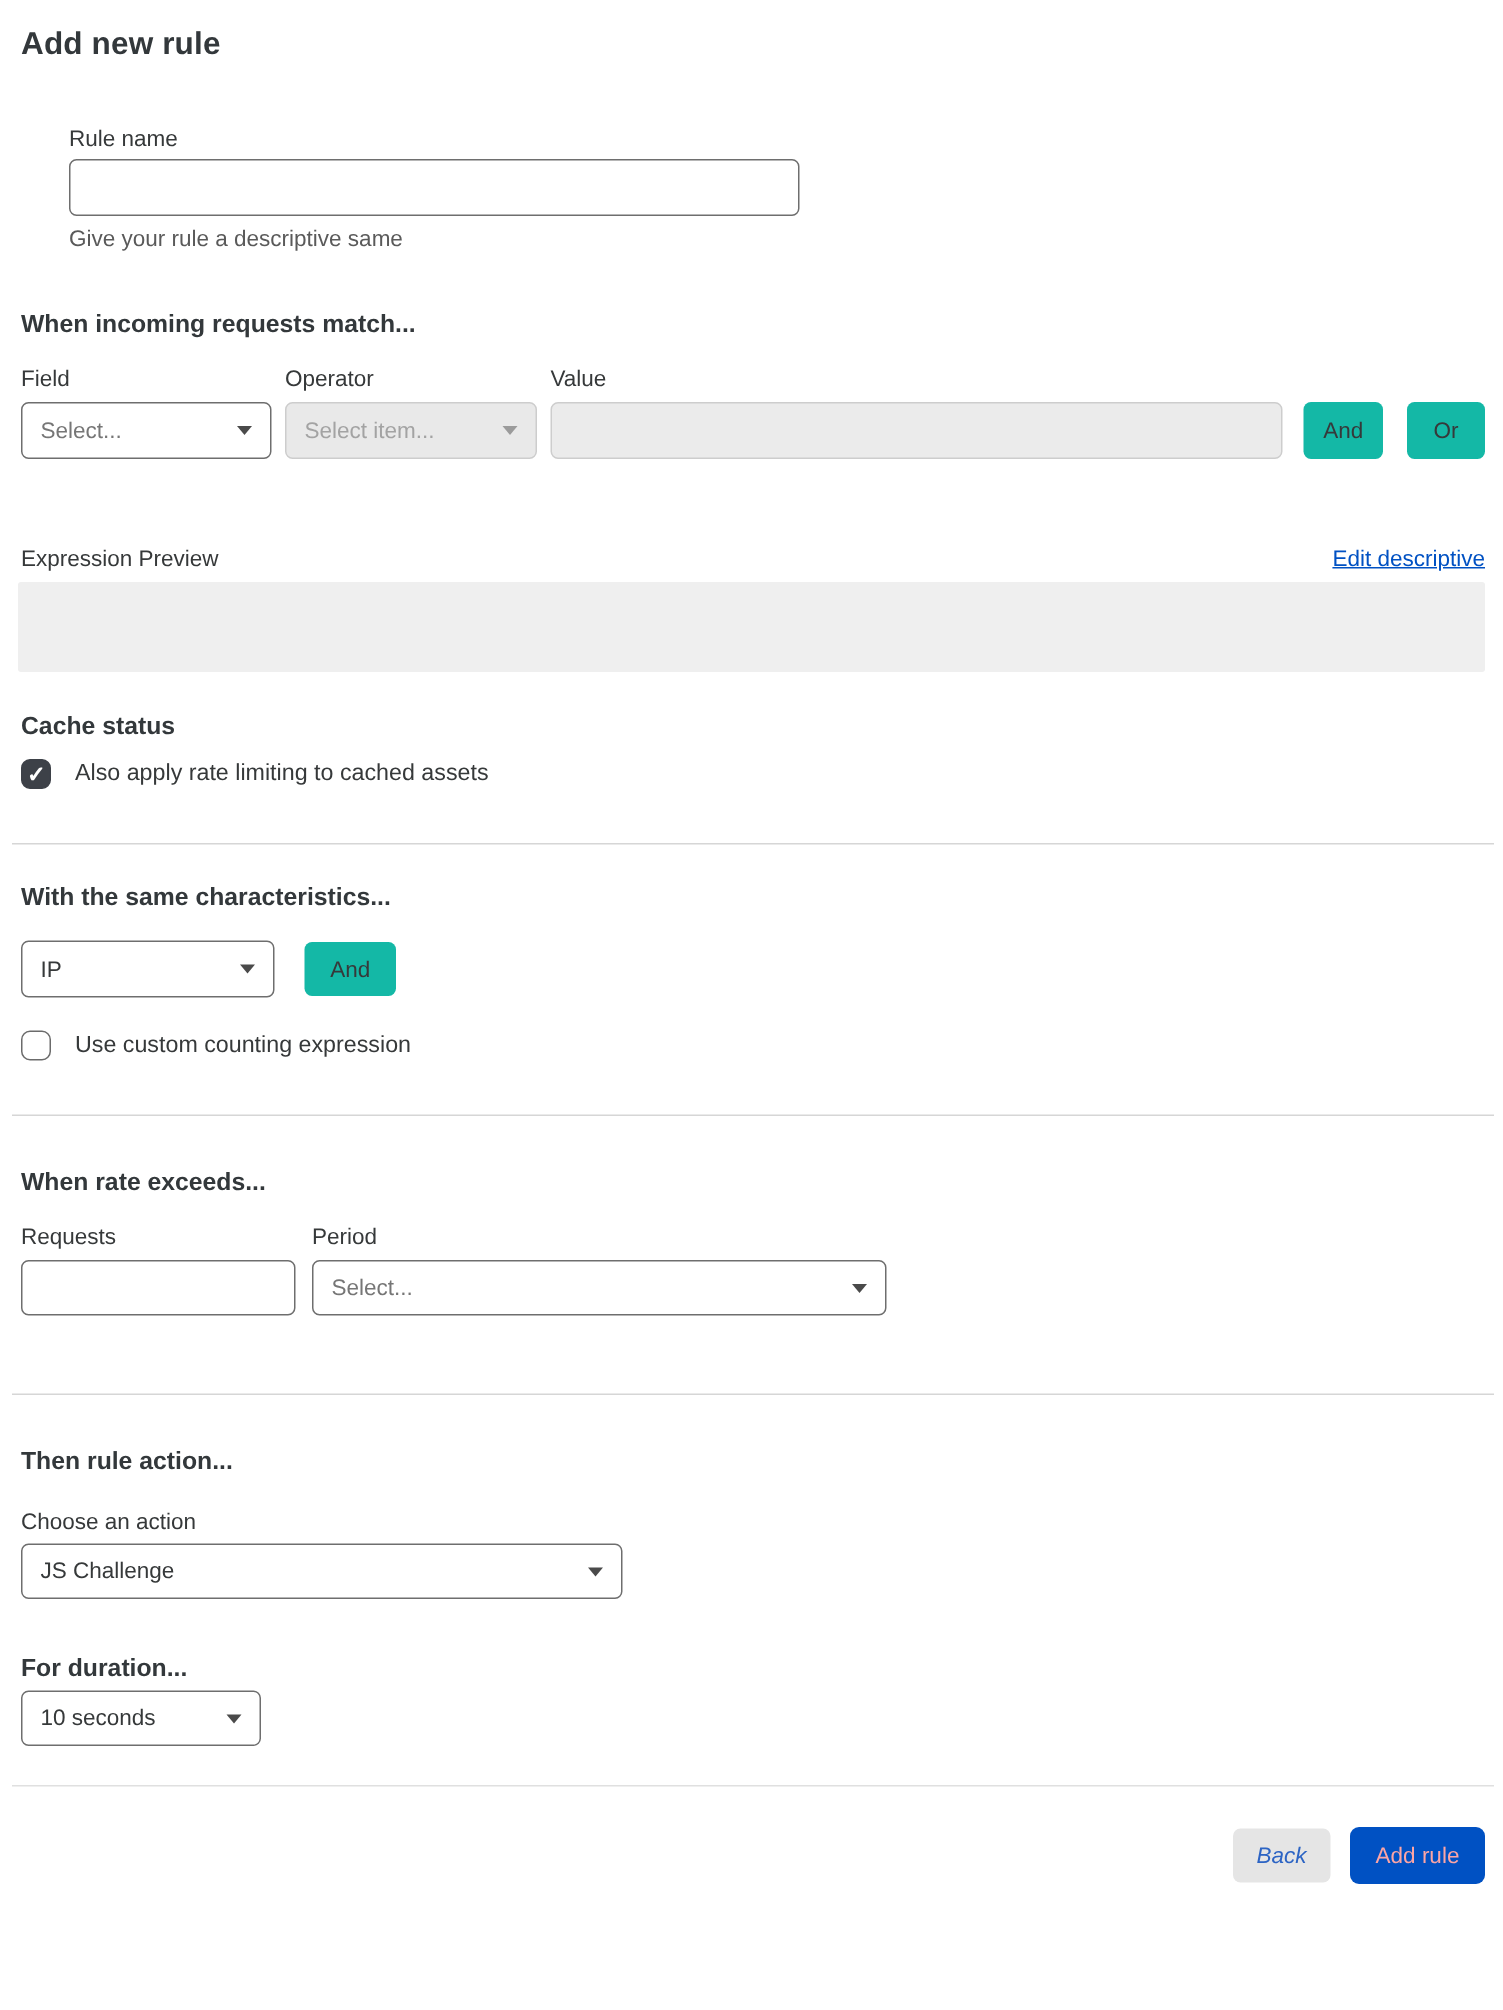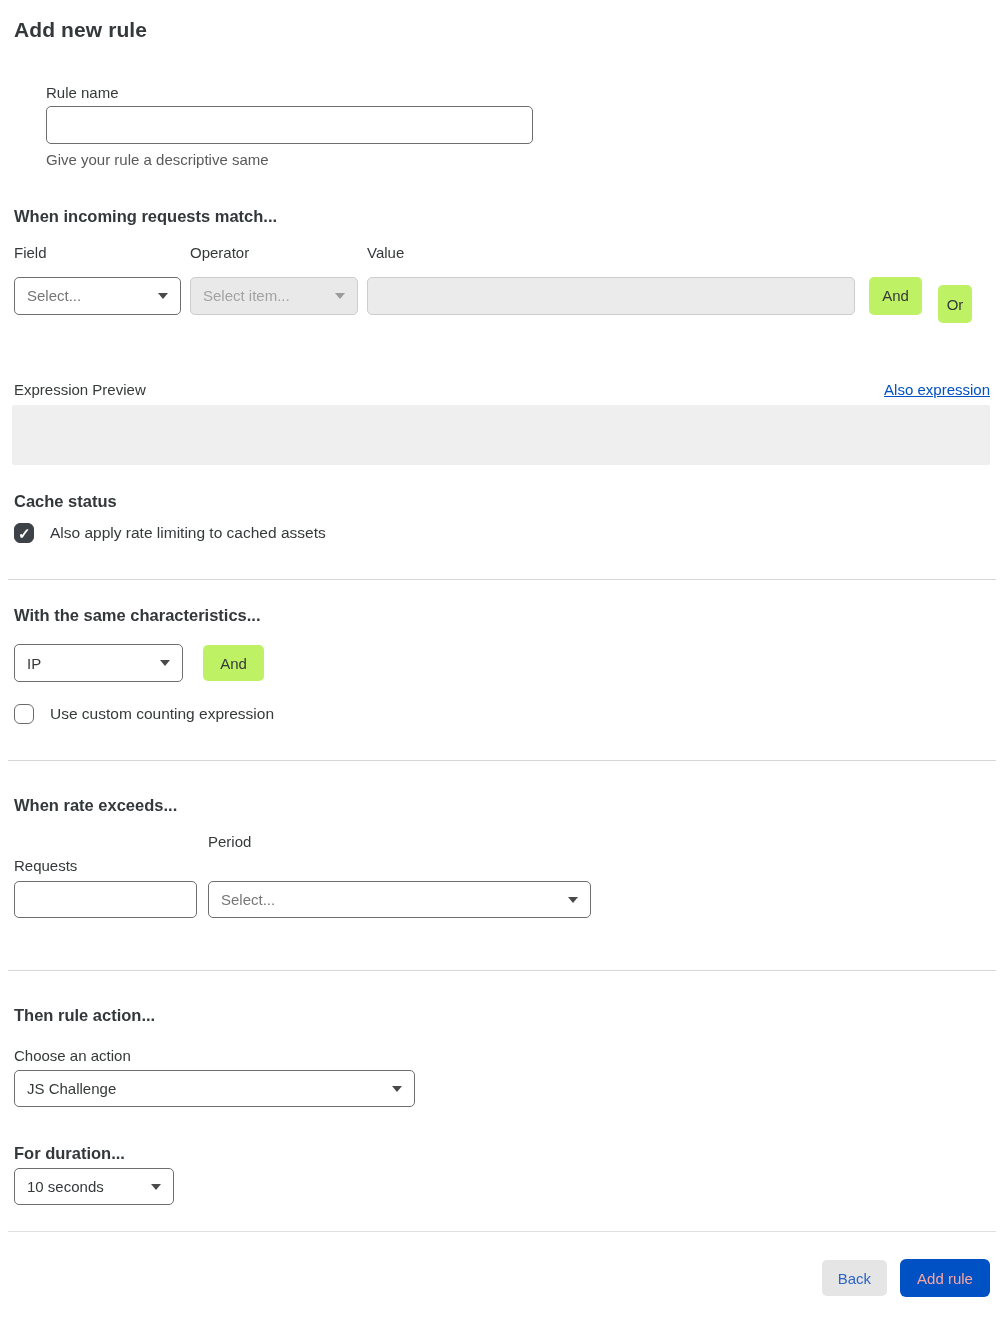--- a/index.html
+++ b/index.html
@@ -70,41 +70,41 @@
     border-top: 6px solid #4a4a4a;
     margin-left: 8px;
     flex: none;
   }
   .select.disabled .caret { border-top-color: #9b9b9b; }
 
   .gray-btn {
     height: 38px;
     border: none;
     border-radius: 5px;
-    background: #bef264;
+    background: #14b8a6;
     color: #36393a;
     font-family: inherit;
     font-size: 15px;
     cursor: pointer;
   }
 
   .rule-name-group { margin-top: 42px; padding-left: 32px; }
   .rule-name-input { margin-top: 5px; width: 487px; display: block; }
 
   .match-heading { margin-top: 39px; }
   .labels-row { display: flex; margin-top: 18px; }
   .controls-row { display: flex; margin-top: 7px; align-items: center; }
   .col-field { width: 167px; margin-right: 9px; flex: none; }
   .col-operator { width: 168px; margin-right: 9px; flex: none; }
   .col-value { width: 488px; flex: none; }
   .field-select { width: 167px; margin-right: 9px; flex: none; }
   .operator-select { width: 168px; margin-right: 9px; flex: none; }
   .value-input { width: 488px; flex: none; }
   .and-btn { width: 53px; margin-left: 14px; flex: none; }
-  .or-btn { width: 34px; margin-left: 16px; flex: none; margin-top: 17px; }
+  .or-btn { width: 52px; margin-left: 16px; flex: none; }
 
   .expr-row {
     margin-top: 58px;
     display: flex;
     justify-content: space-between;
     align-items: baseline;
   }
   .link {
     color: #0051c3;
     text-decoration: underline;
@@ -152,21 +152,21 @@
   .divider-3 { margin-top: 52px; }
   .divider-4 { margin-top: 26px; border-top-color: #e0e0e0; }
 
   .char-heading { margin-top: 26px; }
   .char-row { display: flex; align-items: center; margin-top: 19px; }
   .ip-select { width: 169px; flex: none; }
   .char-and-btn { width: 61px; height: 36px; margin-left: 20px; flex: none; }
   .char-check-row { margin-top: 22px; }
 
   .rate-heading { margin-top: 35px; }
-  .col-requests { width: 183px; margin-right: 11px; flex: none; margin-top: 24px; }
+  .col-requests { width: 183px; margin-right: 11px; flex: none; }
   .requests-input { width: 183px; height: 37px; margin-right: 11px; flex: none; }
   .period-select { width: 383px; height: 37px; flex: none; }
 
   .action-heading { margin-top: 35px; }
   .choose-label { margin-top: 22px; }
   .action-select { width: 401px; height: 37px; margin-top: 6px; }
 
   .duration-heading { margin-top: 37px; }
   .duration-label { margin-top: 13px; }
   .duration-select { width: 160px; height: 37px; margin-top: 5px; }
@@ -182,20 +182,21 @@
     height: 36px;
     min-width: 65px;
     padding: 0 16px;
     border: none;
     border-radius: 5px;
     background: #e5e5e5;
     color: #2c64c4;
     font-family: inherit;
     font-size: 15px;
     cursor: pointer;
+    font-style: italic;
   }
   .primary-btn {
     height: 38px;
     min-width: 90px;
     padding: 0 16px;
     border: none;
     border-radius: 6px;
     background: #0051c3;
     color: #fca5a5;
     font-family: inherit;
@@ -239,21 +240,21 @@
       <span class="select-text">Select item...</span>
       <span class="caret"></span>
     </div>
     <input class="text-input value-input disabled" value="" style="">
     <button class="gray-btn and-btn">And</button>
     <button class="gray-btn or-btn">Or</button>
   </div>
 
   <div class="expr-row">
     <span class="label">Expression Preview</span>
-    <a class="link">Also expression</a>
+    <a class="link">Edit descriptive</a>
   </div>
   <div class="expr-box"></div>
 
   <h2 class="section-heading cache-heading">Cache status</h2>
   <div class="check-row">
     <span class="checkbox checked"></span>
     <span class="check-label">Also apply rate limiting to cached assets</span>
   </div>
 
   <hr class="divider divider-1">

